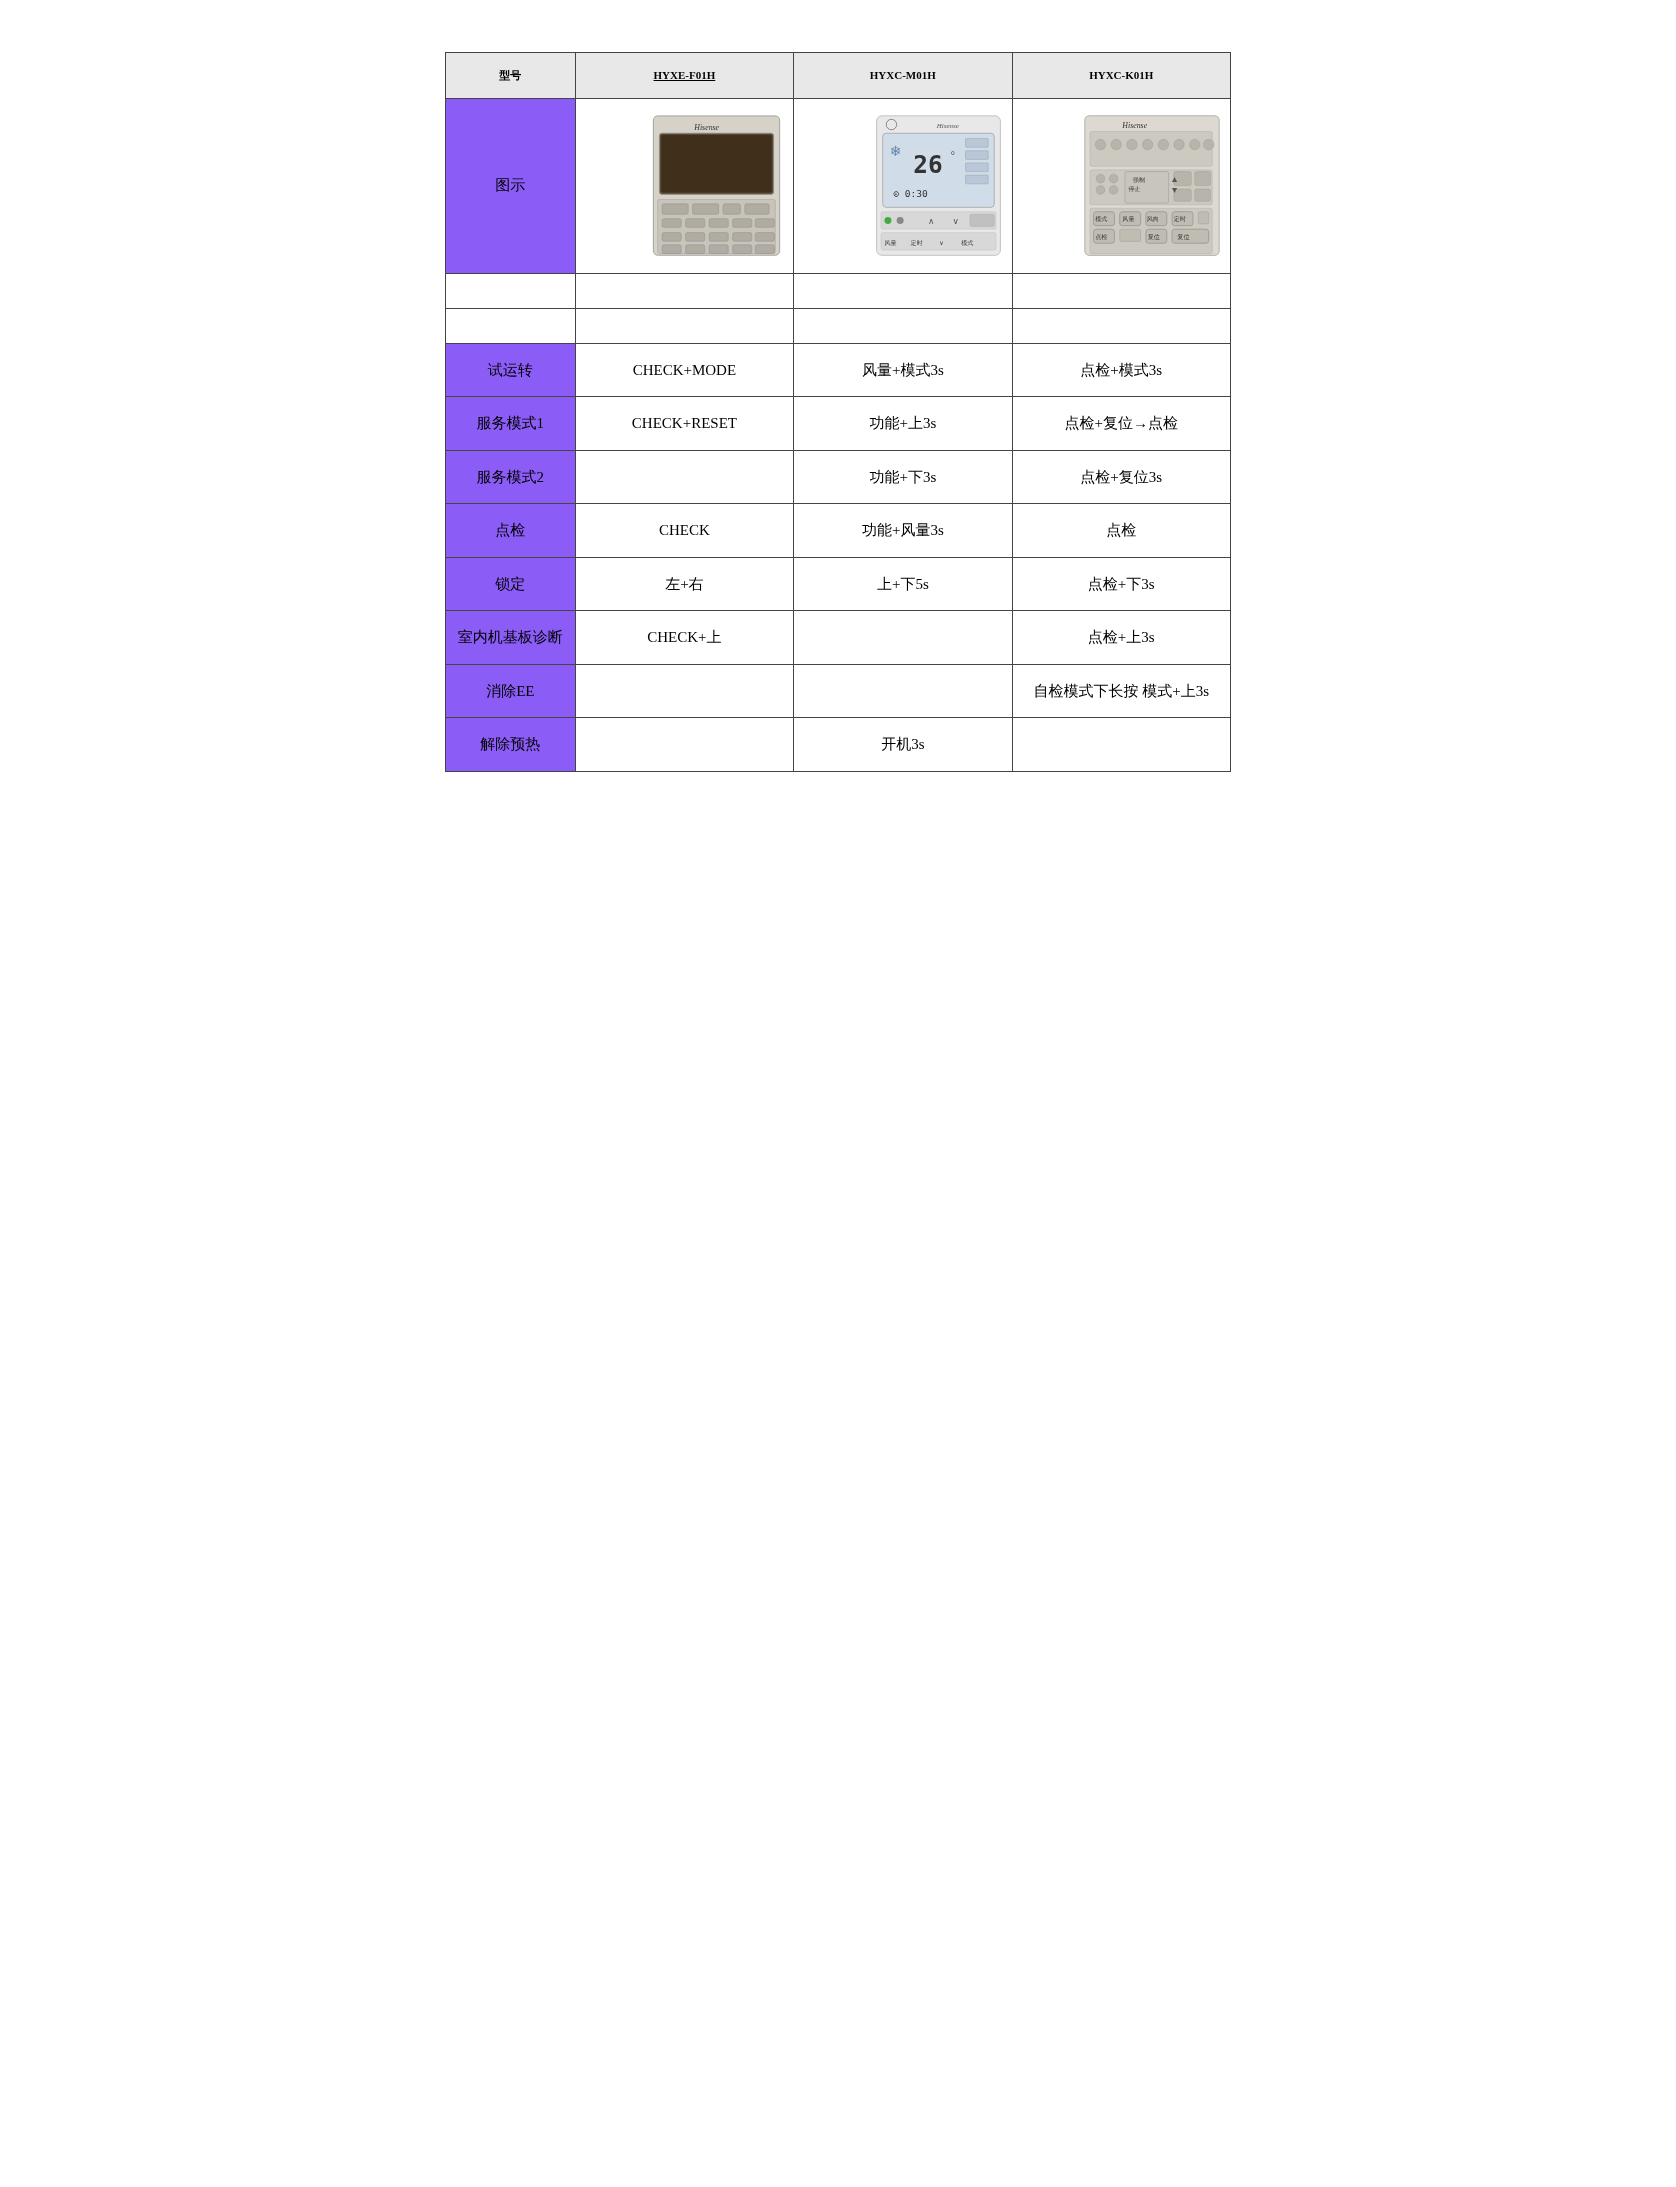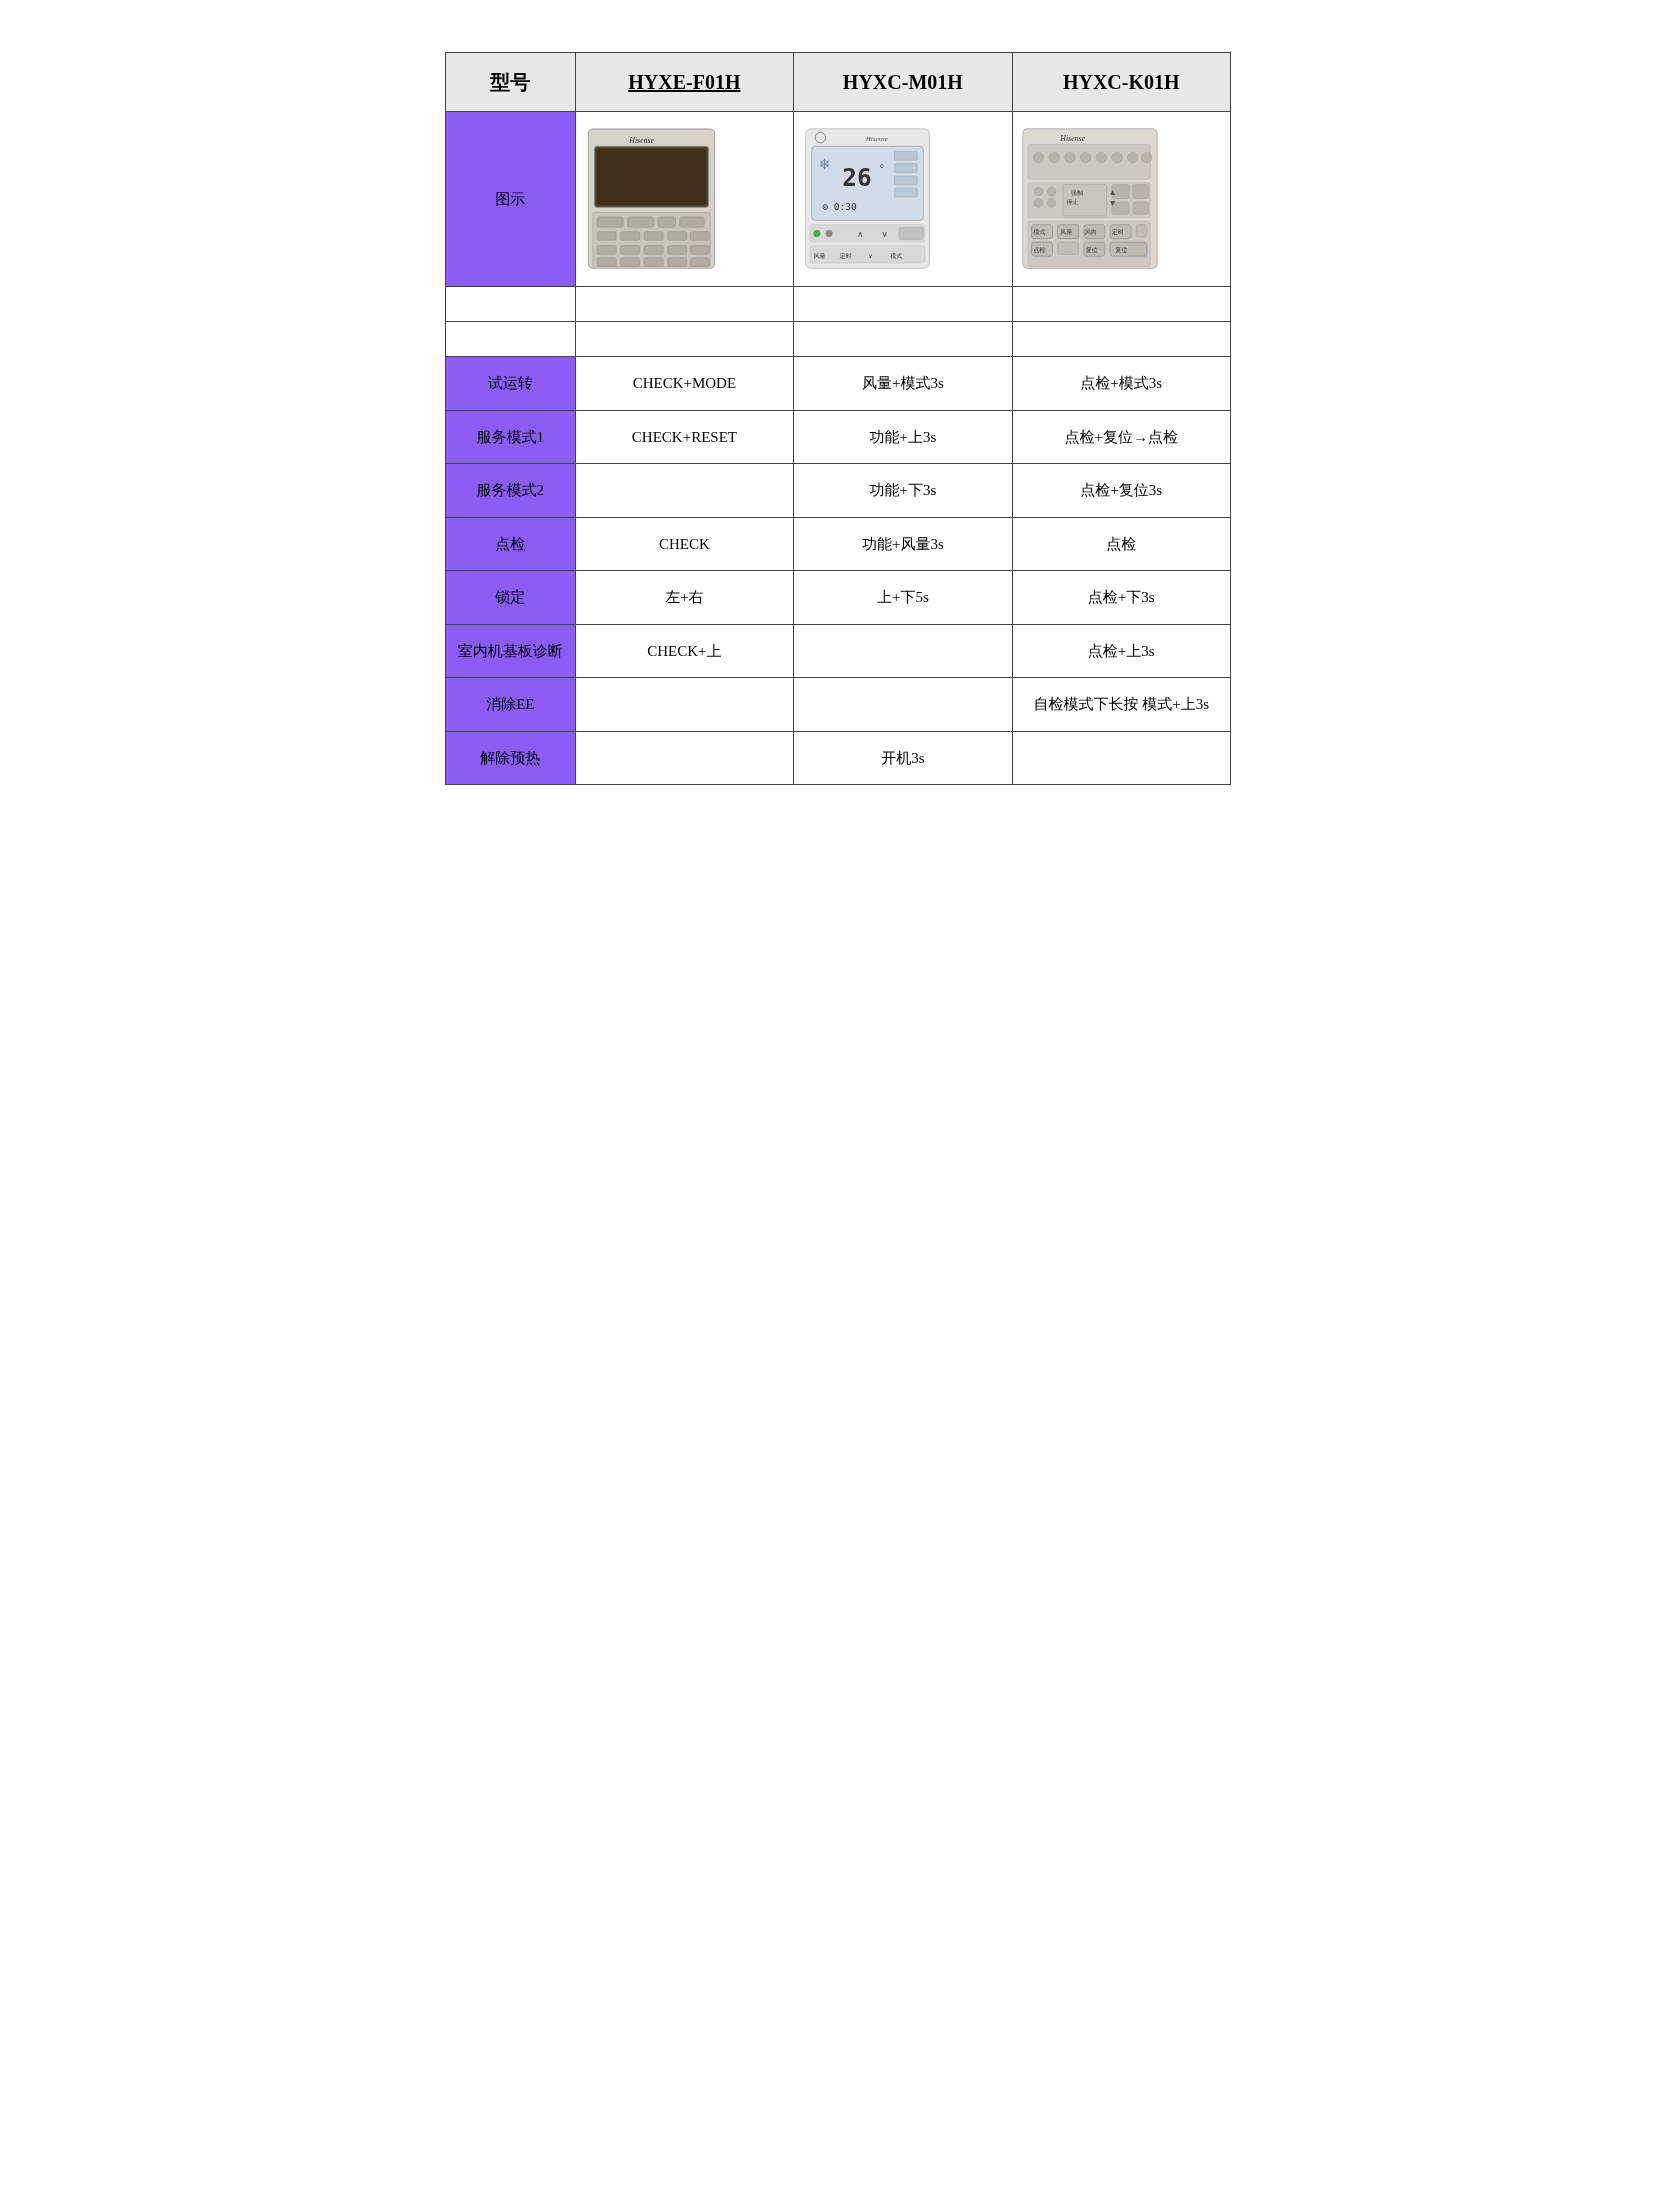--- a/index.html
+++ b/index.html
@@ -33,37 +33,37 @@
       text-align: center;
       vertical-align: middle;
       padding: 15px 7px;
       font-size: 15px;
       line-height: 1.5;
     }
 
     thead th {
       background-color: #e8e8e8;
       font-weight: bold;
-      font-size: 20px;
+      font-size: 11px;
       padding: 14px 6px;
     }
 
     .col-model { width: 114px; }
     .col-f01h  { width: 192px; text-decoration: underline; }
     .col-m01h  { width: 192px; }
     .col-k01h  { width: 192px; }
 
     .image-row td {
       padding: 12.2px 8.7px;
       height: 175px;
     }
 
     .device-img-container {
       display: flex;
-      justify-content: flex-start;
+      justify-content: flex-end;
       align-items: center;
       height: 148px;
     }
 
     .highlight-yellow {
       background-color: #ffff00;
     }
 
     .label-col {
       background-color: #8b5cf6;

